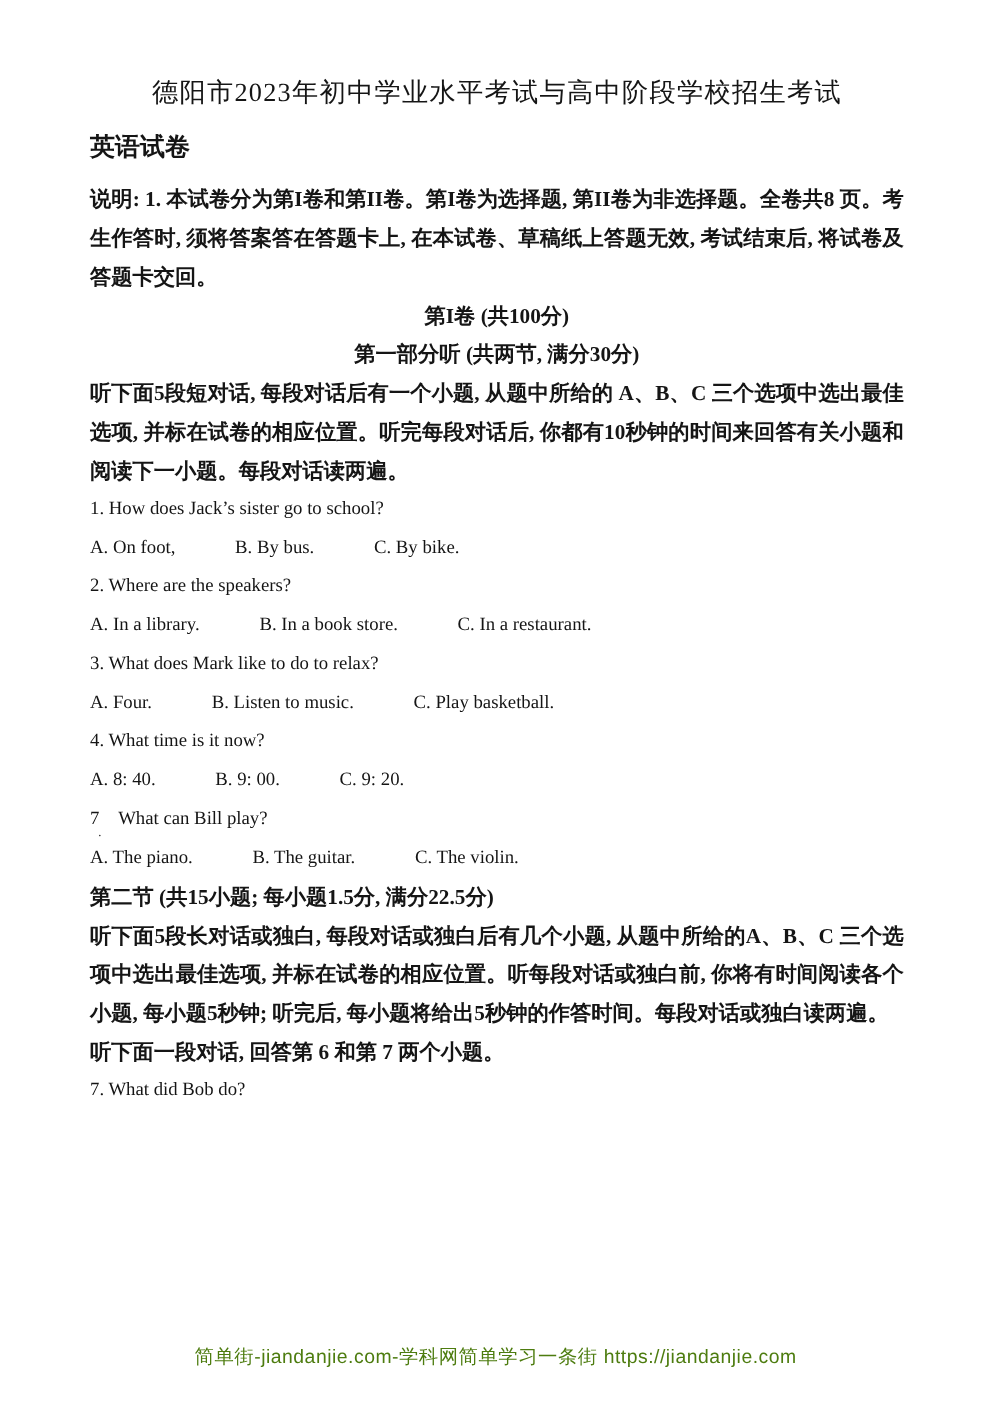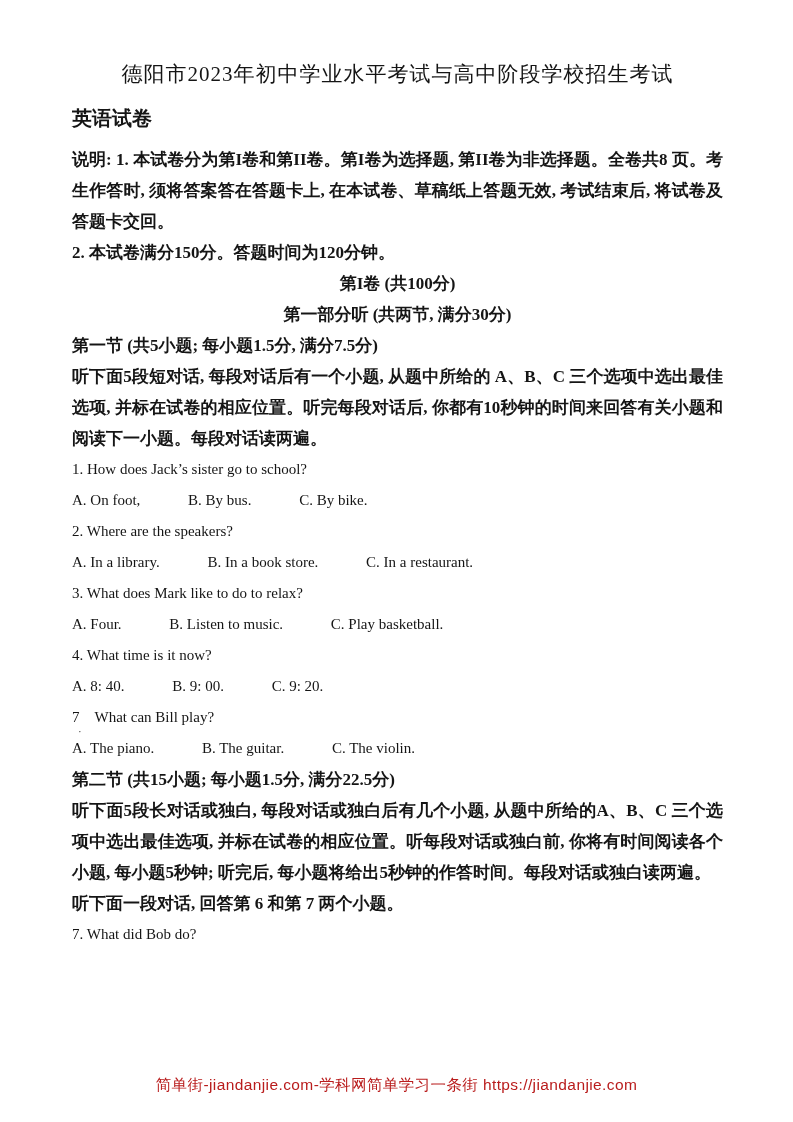--- a/index.html
+++ b/index.html
@@ -64,41 +64,39 @@
     font-size: 11px;
     line-height: 11px;
     color: #333;
   }
   .footer {
     position: absolute;
     left: 0;
     bottom: 26px;
     width: 100%;
     text-align: center;
-    color: #b91c1c;
+    color: #4d7c0f;
     font-size: 15.5px;
     font-family: "Liberation Sans", sans-serif;
     letter-spacing: 0.4px;
   }
 </style>
 </head>
 <body>
 
 <div class="page">
 
   <h1 class="title">德阳市2023年初中学业水平考试与高中阶段学校招生考试</h1>
   <h2 class="subtitle">英语试卷</h2>
 
   <p class="cn">说明: 1. 本试卷分为第I卷和第II卷。第I卷为选择题, 第II卷为非选择题。全卷共8 页。考生作答时, 须将答案答在答题卡上, 在本试卷、草稿纸上答题无效, 考试结束后, 将试卷及答题卡交回。</p>
-  <p class="cn">2. 本试卷满分150分。答题时间为120分钟。</p>
 
   <div class="cn-center">第I卷 (共100分)</div>
   <div class="cn-center">第一部分听 (共两节, 满分30分)</div>
 
-  <div class="cn">第一节 (共5小题; 每小题1.5分, 满分7.5分)</div>
   <p class="cn">听下面5段短对话, 每段对话后有一个小题, 从题中所给的 A、B、C 三个选项中选出最佳选项, 并标在试卷的相应位置。听完每段对话后, 你都有10秒钟的时间来回答有关小题和阅读下一小题。每段对话读两遍。</p>
 
   <div class="question">
     <div class="en-line">1. How does Jack’s sister go to school?</div>
     <div class="en-line options">
       <span>A. On foot,</span>
       <span>B. By bus.</span>
       <span>C. By bike.</span>
     </div>
   </div>

